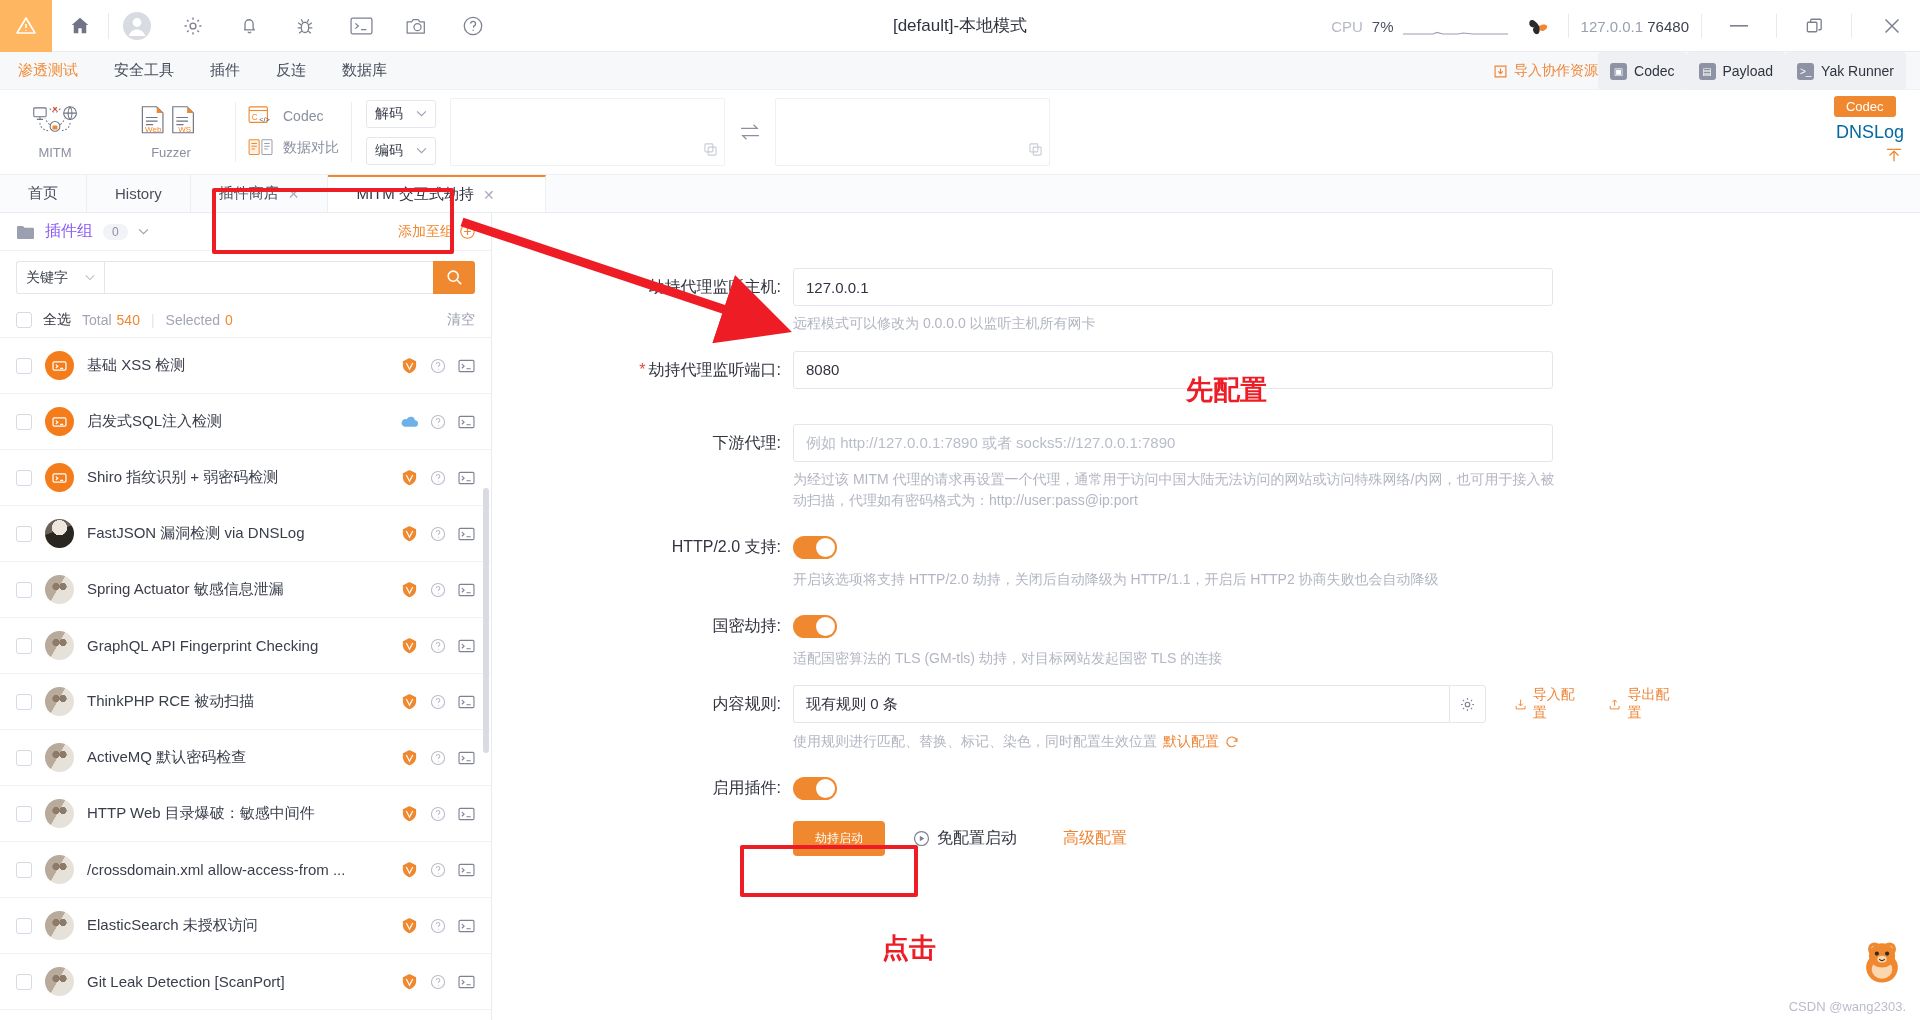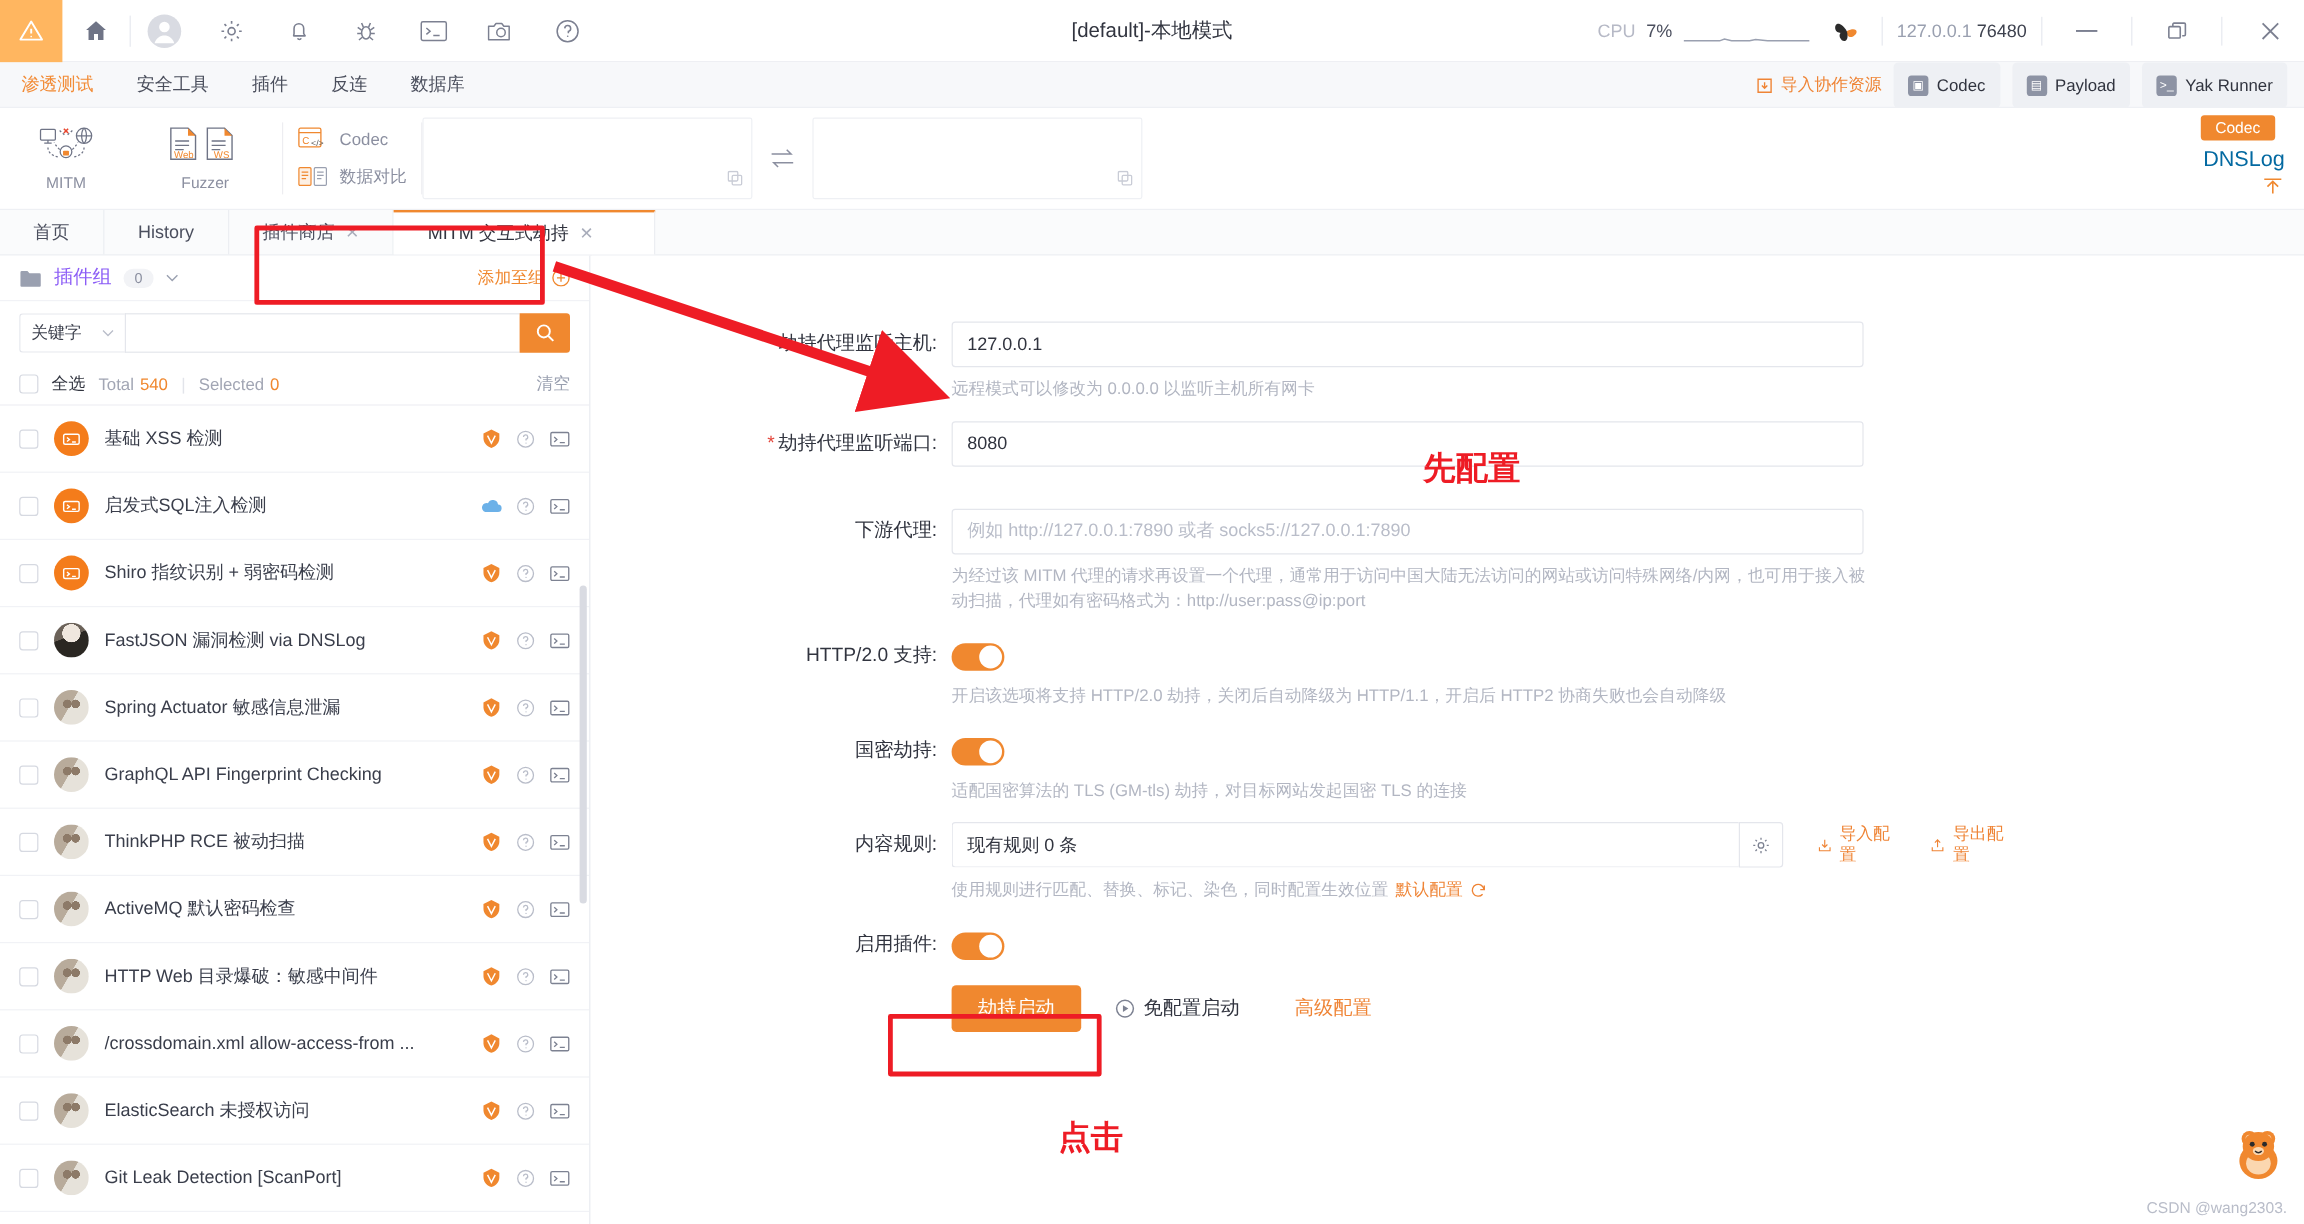--- a/index.html
+++ b/index.html
@@ -52,21 +52,21 @@
   
   .menubar {
     position:absolute; left:0; top:52px; width:1920px; height:38px;
     background:#f7f8fa; border-bottom:1px solid #eef0f4;
     display:flex; align-items:center;
   }
   .menu-item { font-size:15px; color:#4a4e5c; padding:0 18px; }
   .menu-item.active { color:#f28b36; }
   .menubar-right {
     position:absolute; right:14px; top:0; height:38px;
-    display:flex; gap:10px;
+    display:flex; 
   }
   .import-res { display:flex; align-items:center; gap:6px; font-size:14px; color:#ef8435; }
   .pillbtn {
     display:flex; align-items:center; gap:7px;
     background:#eef0f4; border-radius:4px; padding:5px 12px;
     font-size:14px; color:#31343f;
   }
   .pill-ico {
     width:17px; height:17px; border-radius:3px; background:#8d93a4;
     color:#fff; font-size:10px; display:flex; align-items:center; justify-content:center;
@@ -228,21 +228,21 @@
   }
   .rule-gear {
     width:40px; height:38px; border:1px solid #e4e6ec; border-radius:0 3px 3px 0;
     display:flex; align-items:center; justify-content:center; color:#7d8292; background:#fff;
   }
   .rule-actions { display:flex; align-items:center; gap:26px; margin-left:28px; }
   .rule-act { display:flex; align-items:center; gap:6px; font-size:14px; color:#ef8435; }
   .default-cfg { color:#ef8435; }
   .btnrow { display:flex; align-items:center; gap:0; margin-top:14px; margin-left:180px; }
   .start-btn {
-    background:#f0882f; color:#fff; font-size:16px; border:none; border-radius:4px;
+    background:#f0882f; color:#fff; font-size:12px; border:none; border-radius:4px;
     padding:9px 22px; font-family:"Liberation Sans", sans-serif;
   }
   .noconf-btn {
     display:flex; align-items:center; gap:7px; font-size:16px; color:#31343f;
     margin-left:28px;
   }
   .adv-cfg { font-size:16px; color:#ef8435; margin-left:46px; }
 
   
   .anno-box {
@@ -446,20 +446,34 @@
         <svg width="26" height="22" viewBox="0 0 28 24" fill="none" stroke="#9aa0b0" stroke-width="1.1">
           <rect x="1" y="3" width="11" height="16" rx="1" fill="#fdf0e4" stroke="#f0882f"></rect>
             <path d="M3.5 7h6M3.5 10h6M3.5 13h4" stroke="#f0882f"></path>
           <rect x="15" y="3" width="11" height="16" rx="1"></rect>
             <path d="M17.5 7h6M17.5 10h6M17.5 13h4"></path>
         </svg>
         <span>数据对比</span>
       </div>
     </div>
     <div class="rb-div"></div>
+    <div class="rb-selects">
+      <div class="rb-sel">
+        <span>解码</span>
+        <svg width="11" height="7" viewBox="0 0 12 8">
+            <path d="M1 1.5 6 6.5 11 1.5" fill="none" stroke="#9aa0b0" stroke-width="1.3"></path>
+          </svg>
+      </div>
+      <div class="rb-sel">
+        <span>编码</span>
+        <svg width="11" height="7" viewBox="0 0 12 8">
+            <path d="M1 1.5 6 6.5 11 1.5" fill="none" stroke="#9aa0b0" stroke-width="1.3"></path>
+          </svg>
+      </div>
+    </div>
     <div class="rb-editor">
       <span class="copy-ico">
         <svg width="13" height="13" viewBox="0 0 14 14" fill="none" stroke="#c9ccd6" stroke-width="1.2">
             <rect x="1" y="1" width="8.5" height="8.5" rx="1"></rect>
             <rect x="4.5" y="4.5" width="8.5" height="8.5" rx="1"></rect>
           </svg>
       </span>
     </div>
     <div class="swap-ico">
       <svg width="22" height="18" viewBox="0 0 24 20" fill="none" stroke="#8b8fa0" stroke-width="1.4">

